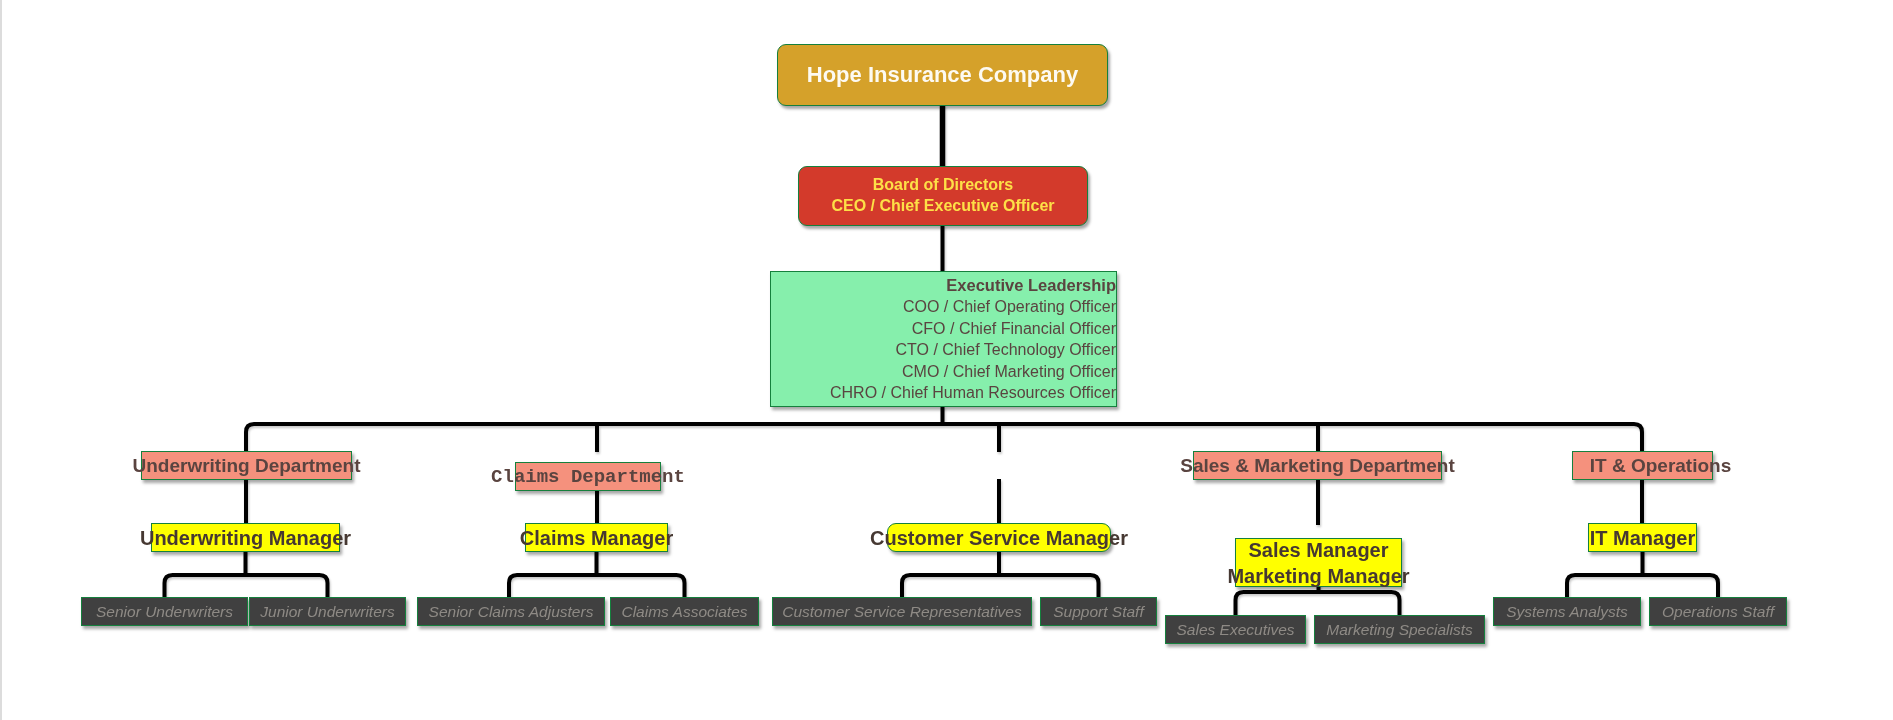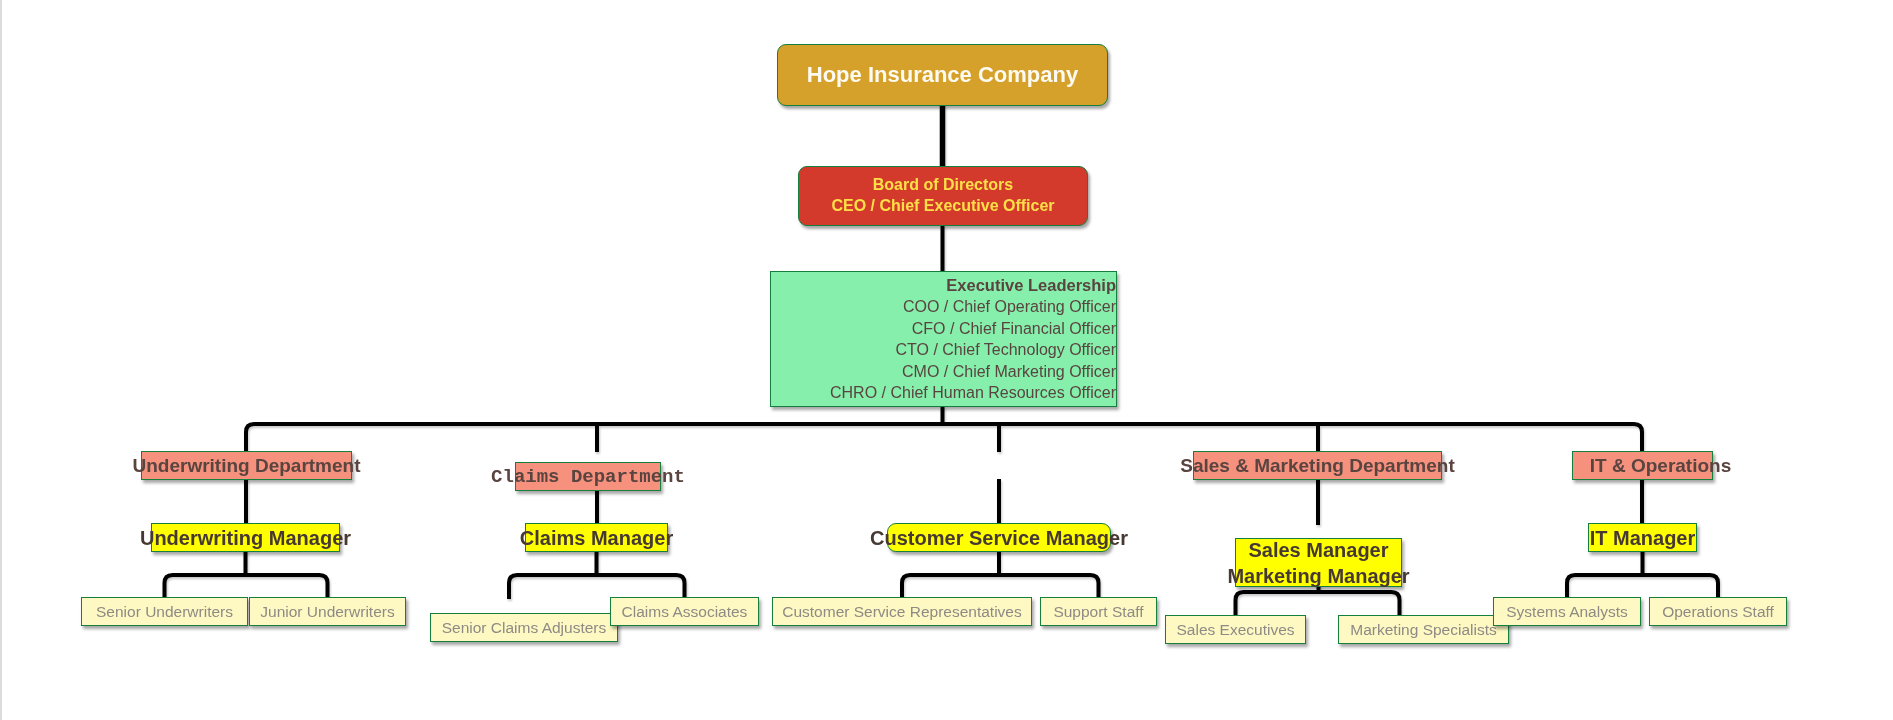--- a/index.html
+++ b/index.html
@@ -68,23 +68,24 @@
     font-size: 19px;
   }
   .mgr {
     background: #FFFF00;
     color: #463832;
     font-weight: bold;
     font-size: 20px;
     line-height: 1.3;
   }
   .team {
-    background: #fef9c3;
+    background: #404040;
     color: #8E8A85;
     font-size: 15.5px;
+    font-style: italic;
   }
 </style>
 </head>
 <body>
 
 <div class="canvas">
   <div class="edge-line"></div>
 
   <svg class="connectors" width="1893" height="720" viewBox="0 0 1893 720" fill="none" stroke="#000000" stroke-width="4">
 
@@ -164,36 +165,36 @@
   <div class="node mgr" style="left:1588px; top:523px; width:109px; height:29px;">
     <span>IT Manager</span>
   </div>
 
   <div class="node team" style="left:81px; top:597px; width:167px; height:29px;">
     <span>Senior Underwriters</span>
   </div>
   <div class="node team" style="left:249px; top:597px; width:157px; height:29px;">
     <span>Junior Underwriters</span>
   </div>
-  <div class="node team" style="left:430px; top:597px; width:188px; height:29px;margin-top:16px;">
+  <div class="node team" style="left:417px; top:597px; width:188px; height:29px;">
     <span>Senior Claims Adjusters</span>
   </div>
   <div class="node team" style="left:610px; top:597px; width:149px; height:29px;">
     <span>Claims Associates</span>
   </div>
   <div class="node team" style="left:772px; top:597px; width:260px; height:29px;">
     <span>Customer Service Representatives</span>
   </div>
   <div class="node team" style="left:1040px; top:597px; width:117px; height:29px;">
     <span>Support Staff</span>
   </div>
   <div class="node team" style="left:1165px; top:615px; width:141px; height:29px;">
     <span>Sales Executives</span>
   </div>
-  <div class="node team" style="left:1314px; top:615px; width:171px; height:29px;margin-left:24px;">
+  <div class="node team" style="left:1314px; top:615px; width:171px; height:29px;">
     <span>Marketing Specialists</span>
   </div>
   <div class="node team" style="left:1493px; top:597px; width:148px; height:29px;">
     <span>Systems Analysts</span>
   </div>
   <div class="node team" style="left:1649px; top:597px; width:138px; height:29px;">
     <span>Operations Staff</span>
   </div>
 </div>
 

